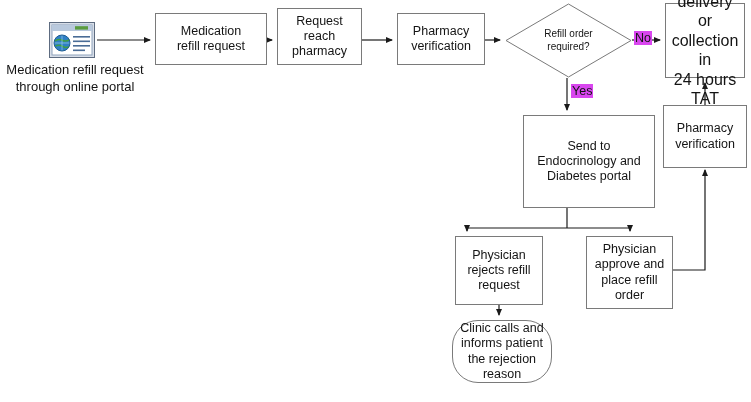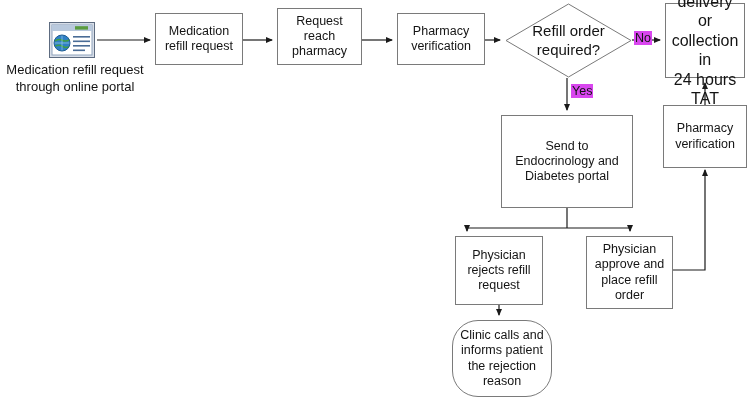--- a/index.html
+++ b/index.html
@@ -60,21 +60,21 @@
   .decision .decision-label {
     position: absolute;
     left: 0;
     top: 0;
     width: 100%;
     height: 100%;
     display: flex;
     align-items: center;
     justify-content: center;
     text-align: center;
-    font-size: 15px;
+    font-size: 10px;
     line-height: 1.22;
     white-space: pre-line;
     color: #141414;
   }
   
   .edge-label {
     position: absolute;
     font-size: 12.5px;
     color: #141414;
     background: #d946ef;
@@ -152,21 +152,21 @@
         <rect x="24" y="18.5" width="17" height="1.6"></rect>
         <rect x="24" y="23" width="17" height="1.6"></rect>
         <rect x="24" y="27.5" width="12" height="1.6"></rect>
       </g>
     </svg>
   </div>
 
   <div class="caption" style="left:0px; top:62px; width:150px;">Medication refill request
 through online portal</div>
 
-  <div class="node" style="left:155px; top:13px; width:88px; height:52px;">
+  <div class="node" style="left:155px; top:13px; width:112px; height:52px;">
     <span class="node-text">Medication
 refill request</span>
   </div>
 
   <div class="node" style="left:277px; top:8px; width:85px; height:57px;">
     <span class="node-text">Request
 reach
 pharmacy</span>
   </div>
 
@@ -188,40 +188,40 @@
 delivery or
 collection in
 24 hours TAT</span>
   </div>
 
   <div class="node" style="left:663px; top:105px; width:84px; height:63px;">
     <span class="node-text">Pharmacy
 verification</span>
   </div>
 
-  <div class="node" style="left:501px; top:115px; width:132px; height:93px;align-items:center;">
+  <div class="node" style="left:523px; top:115px; width:132px; height:93px;align-items:center;">
     <span class="node-text">Send to
 Endocrinology and
 Diabetes portal</span>
   </div>
 
   <div class="node" style="left:455px; top:236px; width:88px; height:69px;">
     <span class="node-text">Physician
 rejects refill
 request</span>
   </div>
 
   <div class="node" style="left:586px; top:236px; width:87px; height:73px;">
     <span class="node-text">Physician
 approve and
 place refill
 order</span>
   </div>
 
-  <div class="node" style="left:452px; top:320px; width:100px; height:77px;border-radius:26px;">
+  <div class="node" style="left:452px; top:320px; width:100px; height:63px;border-radius:26px;">
     <span class="node-text">Clinic  calls and
 informs patient
 the rejection
 reason</span>
   </div>
 
   <div class="edge-label" style="left:634px; top:31px;">No</div>
 
   <div class="edge-label" style="left:571px; top:84px;">Yes</div>
 

